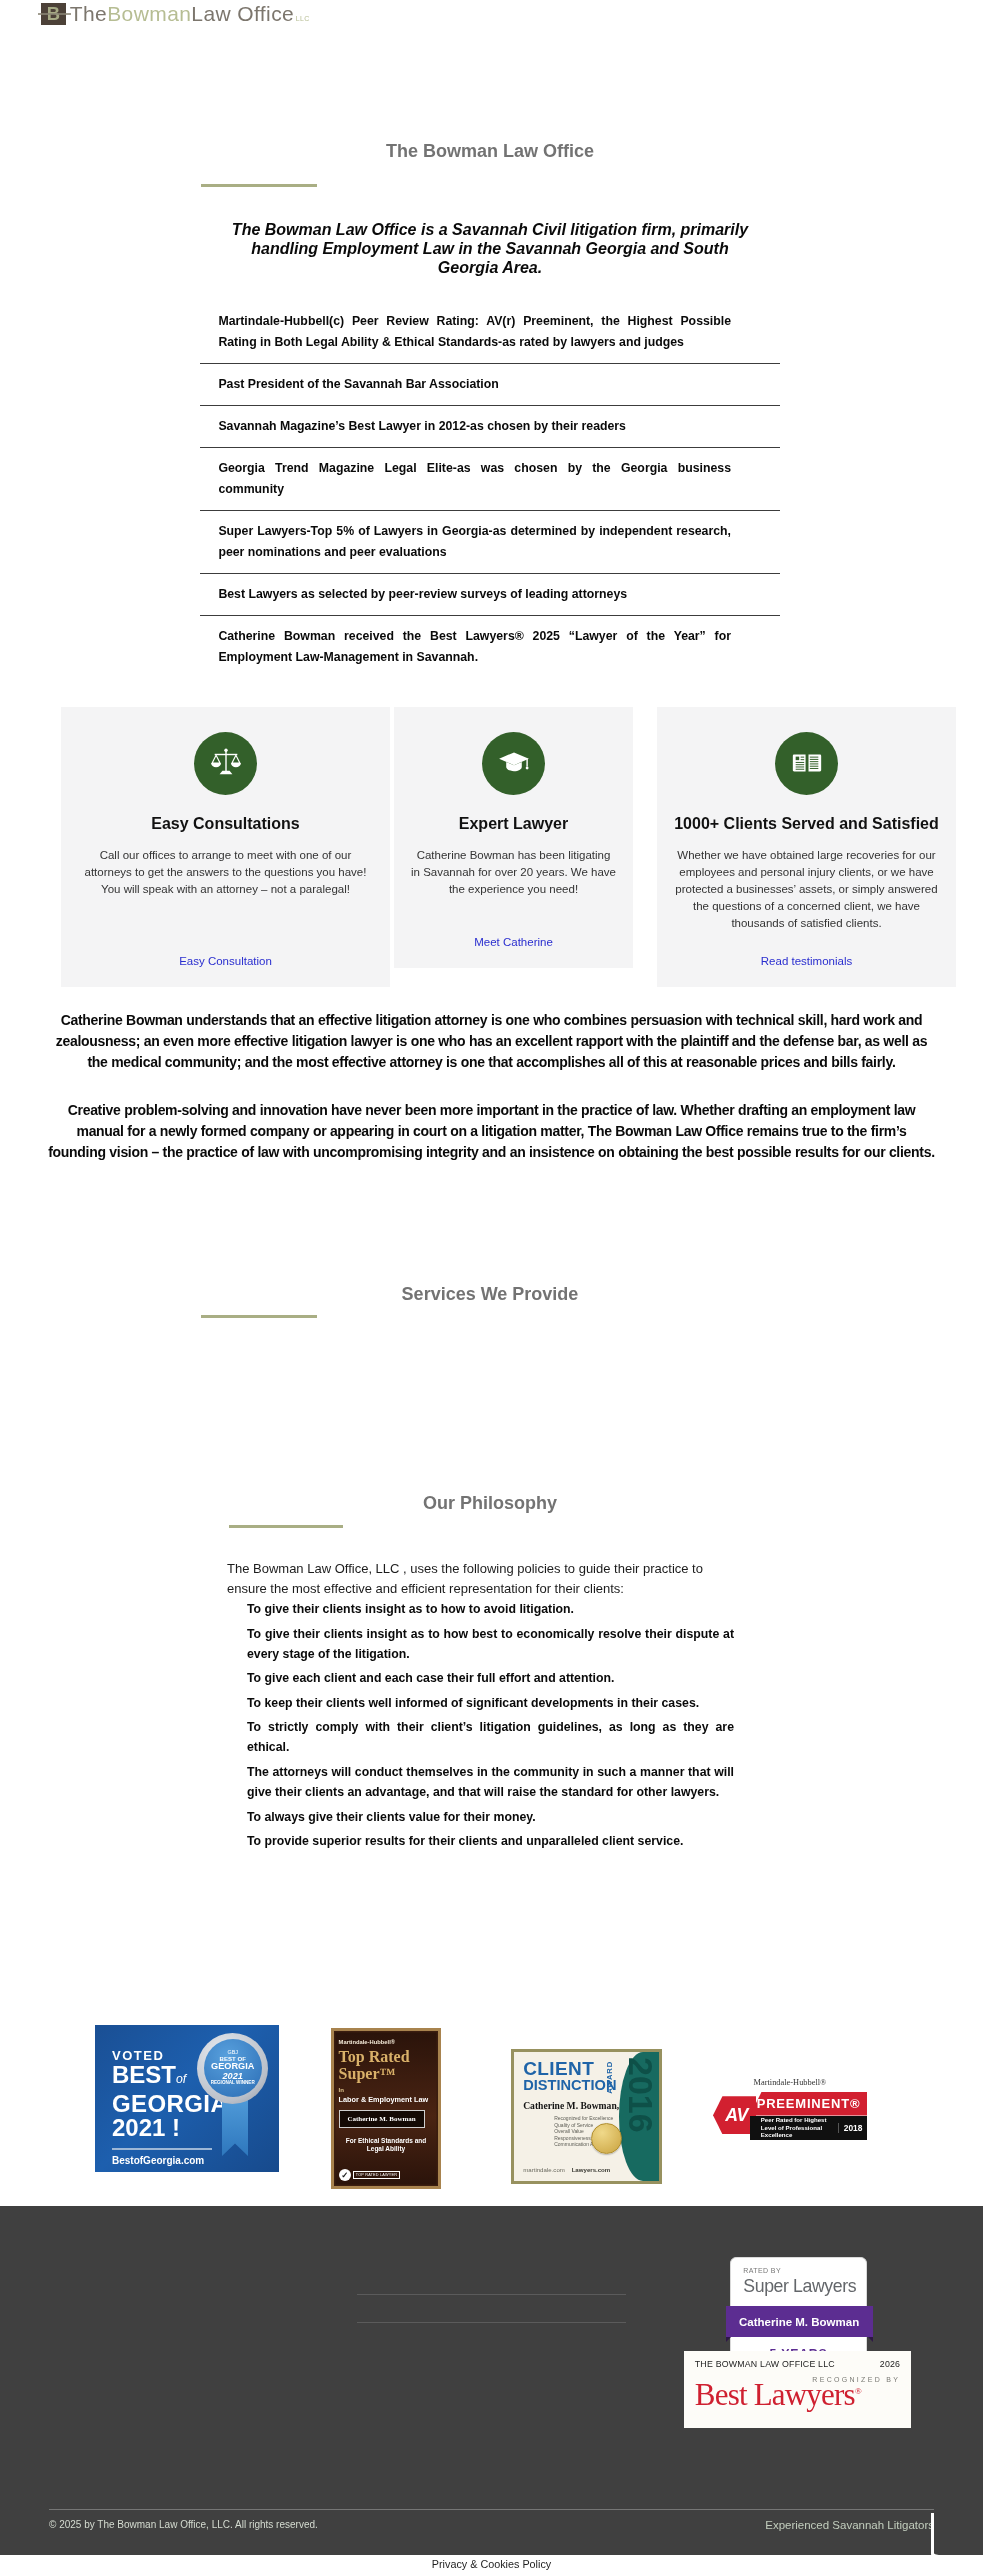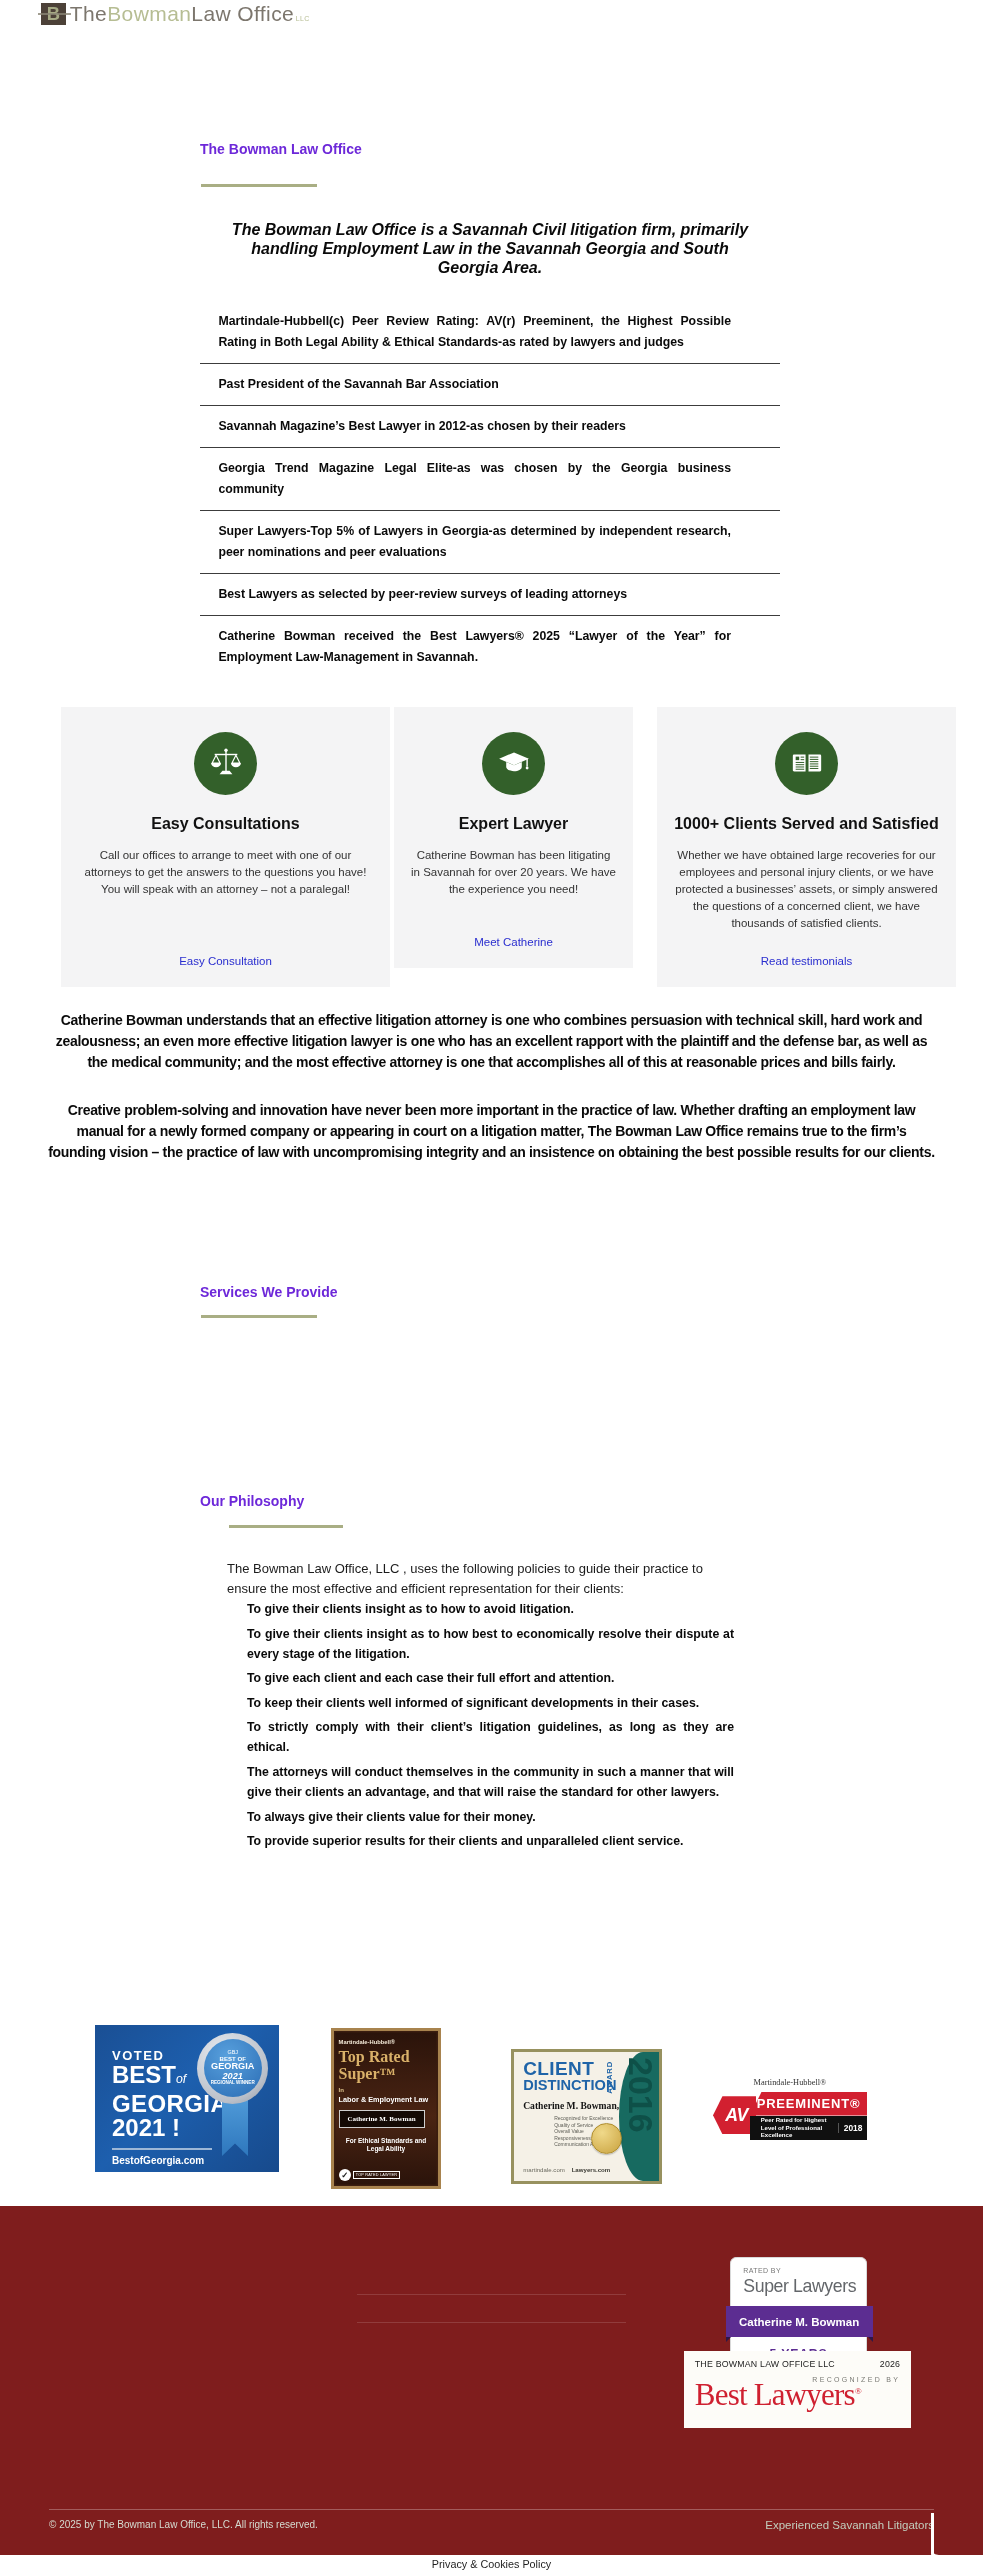--- a/index.html
+++ b/index.html
@@ -11,21 +11,21 @@
   .logo { position:absolute; left:41px; top:3.1px; display:flex; align-items:flex-start; cursor:pointer; }
   .logo-b { width:25px; height:22px; background:#4c4138; position:relative; display:flex; align-items:center; justify-content:center; }
   .logo-b span { color:#b6bd93; font-size:18.4px; font-weight:bold; line-height:1; opacity:.85; }
   .logo-b:after { content:""; position:absolute; left:-3.1px; right:-4.6px; top:10px; height:1.5px; background:#8a8474; opacity:.8; }
   .logo-text { font-size:21px; letter-spacing:0.4px; line-height:22px; margin-left:3.8px; white-space:nowrap; }
   .lg-gray { color:#7c766d; }
   .lg-olive { color:#b6bd93; }
   .lg-llc { font-size:7px; color:#b6bd93; vertical-align:baseline; margin-left:1.5px; }
 
   
-  .h-title { position:absolute; left:200px; width:580px; text-align:left; font-size:14px; font-weight:bold; color:#6d28d9; }
+  .h-title { position:absolute; left:200px; width:580px; text-align:center; font-size:18px; font-weight:bold; color:#737373; }
   .h-underline { position:absolute; height:3.1px; background:#a9ae84; }
 
   .hero-intro { position:absolute; left:200px; width:580px; text-align:center; font-size:16px; font-weight:bold; font-style:italic; line-height:19px; color:#0a0a0a; }
   .hero-intro .inner { display:inline-block; max-width:538px; }
 
   
   .accolades { position:absolute; left:200px; top:301px; width:580px; list-style:none; }
   .accolades li { padding:10px 49px 10px 18.4px; font-size:12.3px; font-weight:bold; line-height:21px; text-align:justify; color:#0a0a0a; }
   .accolades li + li { border-top:0.8px solid #3c3c3c; }
 
@@ -96,21 +96,21 @@
   .avp .brand { text-align:center; font-size:8.4px; color:#333; font-family:"Liberation Serif", serif; }
   .avp .row { position:relative; margin-top:4.6px; height:48px; }
   .avp .hex { position:absolute; left:0; top:4.6px; width:43px; height:38px; background:#d22030; clip-path:polygon(22% 0,100% 0,100% 100%,22% 100%,0 50%); display:flex; align-items:center; justify-content:center; }
   .avp .hex span { color:#fff; font-size:17.7px; font-weight:bold; font-style:italic; margin-left:4.6px; }
   .avp .pre { position:absolute; left:37px; top:0; width:117px; height:24px; background:#d22030; color:#fff; font-size:13px; font-weight:bold; letter-spacing:0.8px; display:flex; align-items:center; justify-content:center; clip-path:polygon(10% 0,100% 0,100% 100%,0 100%); }
   .avp .sub { position:absolute; left:37px; top:24px; width:117px; height:24px; background:#101010; color:#fff; display:flex; align-items:center; }
   .avp .sub .cap { font-size:6.1px; font-weight:bold; line-height:7.7px; padding:0 3.1px 0 10.8px; flex:1; }
   .avp .sub .yr { font-size:8.4px; font-weight:bold; border-left:0.8px solid #555; padding:0 4.6px; }
 
   
-  .footer { position:absolute; left:0; top:2206px; width:983px; height:349px; background:#7f1d1d; }
+  .footer { position:absolute; left:0; top:2206px; width:983px; height:349px; background:#404040; }
   .foot-line { position:absolute; left:357px; width:269px; height:0.8px; background:rgba(255,255,255,.14); }
   .sl-badge { position:absolute; left:730px; top:51px; width:137px; height:115px; background:#fff; border-radius:6.1px; border:0.8px solid #d9d9d9; padding:9.2px 0 0 12.3px; }
   .sl-badge .rated { font-size:7px; color:#777; letter-spacing:0.4px; }
   .sl-badge .brand { font-size:17.7px; color:#63666a; margin-top:2.3px; letter-spacing:-0.4px; }
   .sl-ribbon { position:absolute; left:-5.4px; top:48px; width:147px; height:31px; background:#5c2d91; display:flex; align-items:center; justify-content:center; }
   .sl-ribbon:before { content:""; position:absolute; left:0; bottom:-5.4px; border-style:solid; border-width:5.4px 5.4px 0 0; border-color:#2e1747 transparent transparent transparent; }
   .sl-ribbon:after { content:""; position:absolute; right:0; bottom:-5.4px; border-style:solid; border-width:0 5.4px 5.4px 0; border-color:transparent #2e1747 transparent transparent; }
   .sl-ribbon span { color:#fff; font-size:11.5px; font-weight:bold; }
   .sl-years { position:absolute; left:0; right:0; top:89px; text-align:center; color:#5c2d91; font-size:12.3px; font-weight:bold; letter-spacing:0.8px; }
   .bl-badge { position:absolute; left:684px; top:145px; width:227px; height:77px; background:#fdfcf8; padding:7.7px 10.8px 0; }

